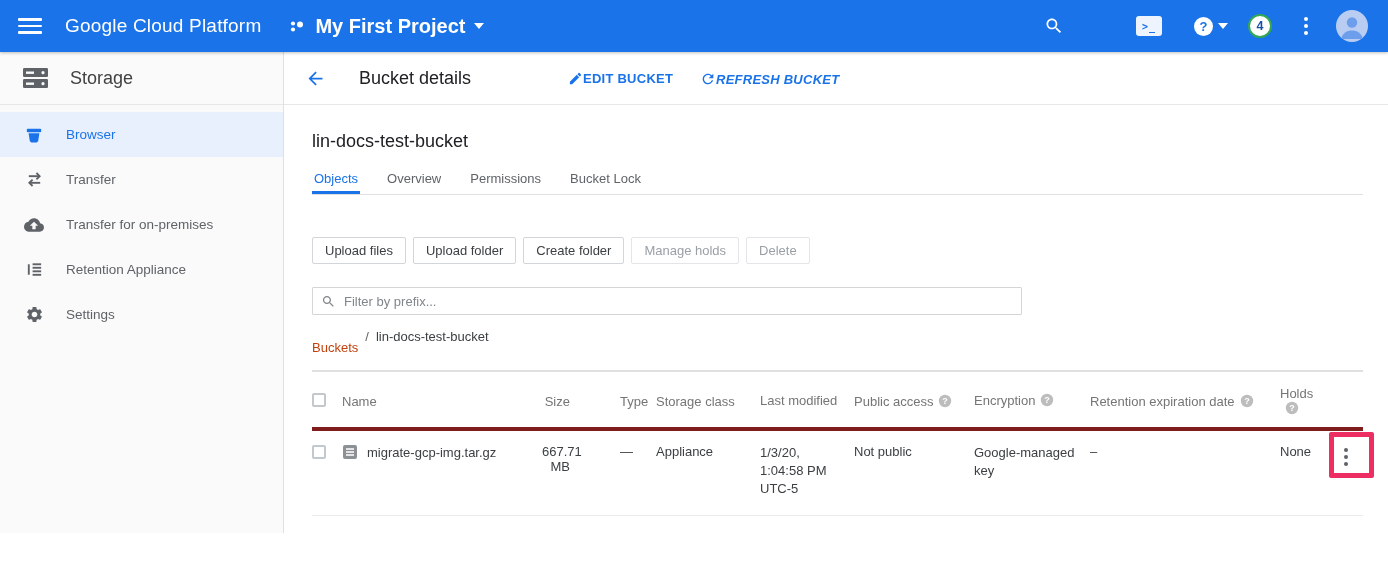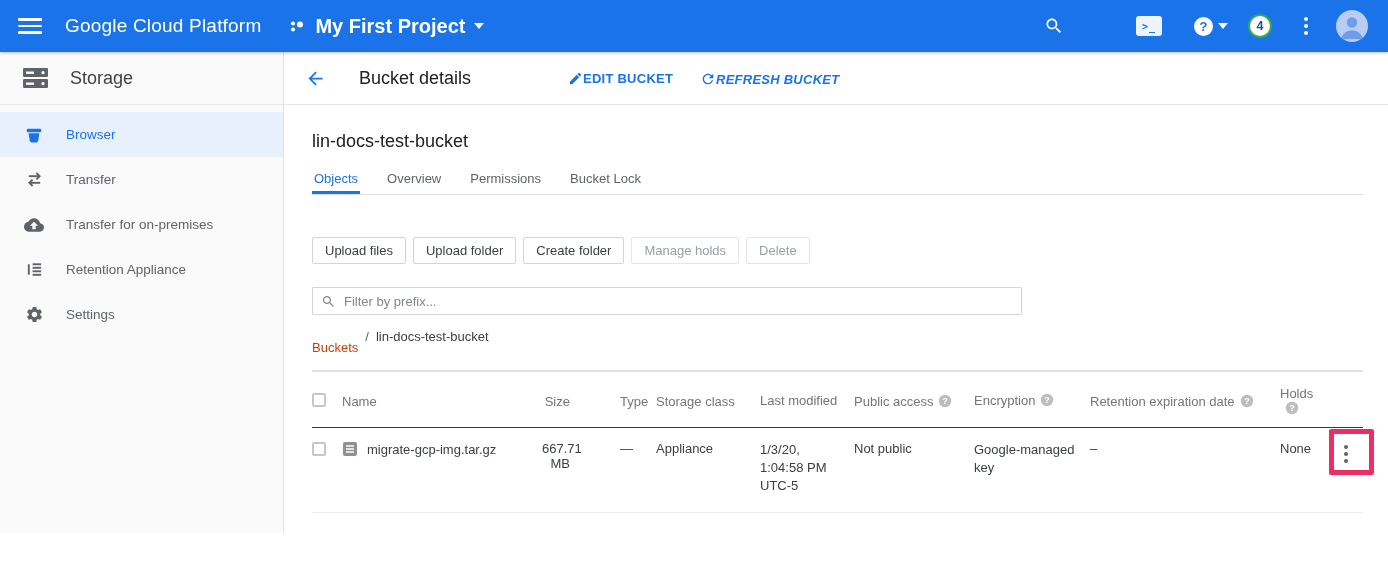--- a/index.html
+++ b/index.html
@@ -81,21 +81,21 @@
   .filter-box input::placeholder { color:#80868b; }
 
   .breadcrumb { margin-top:14px; font-size:13px; display:flex; gap:7px; }
   .crumb-link { color:#c2410c; cursor:pointer;margin-top:11px; }
   .crumb-sep { color:#5f6368; }
   .crumb-current { color:#3c4043; }
 
   
   .objects-table { margin-top:15px; border-top:2px solid #e0e0e0; }
   .trow { display:flex; align-items:flex-start; }
-  .thead { border-bottom:1px solid #7f1d1d; color:#757575; font-size:13px;
+  .thead { border-bottom:4px solid #7f1d1d; color:#757575; font-size:13px;
     padding:14px 0 11px; align-items:center; }
   .tbody-row { border-bottom:1px solid #ececec; color:#3c4043; font-size:13px;
     padding:13px 0 17px; position:relative; min-height:74px; }
   .cell { padding-right:8px; }
   .c-check { width:30px; padding-top:1px; }
   .c-name { width:200px; display:flex; align-items:center; gap:9px; }
   .c-size { width:36px; text-align:right; }
   .c-gap { width:28px; }
   .c-type { width:50px; padding-left:14px; }
   .c-storage { width:104px; }

